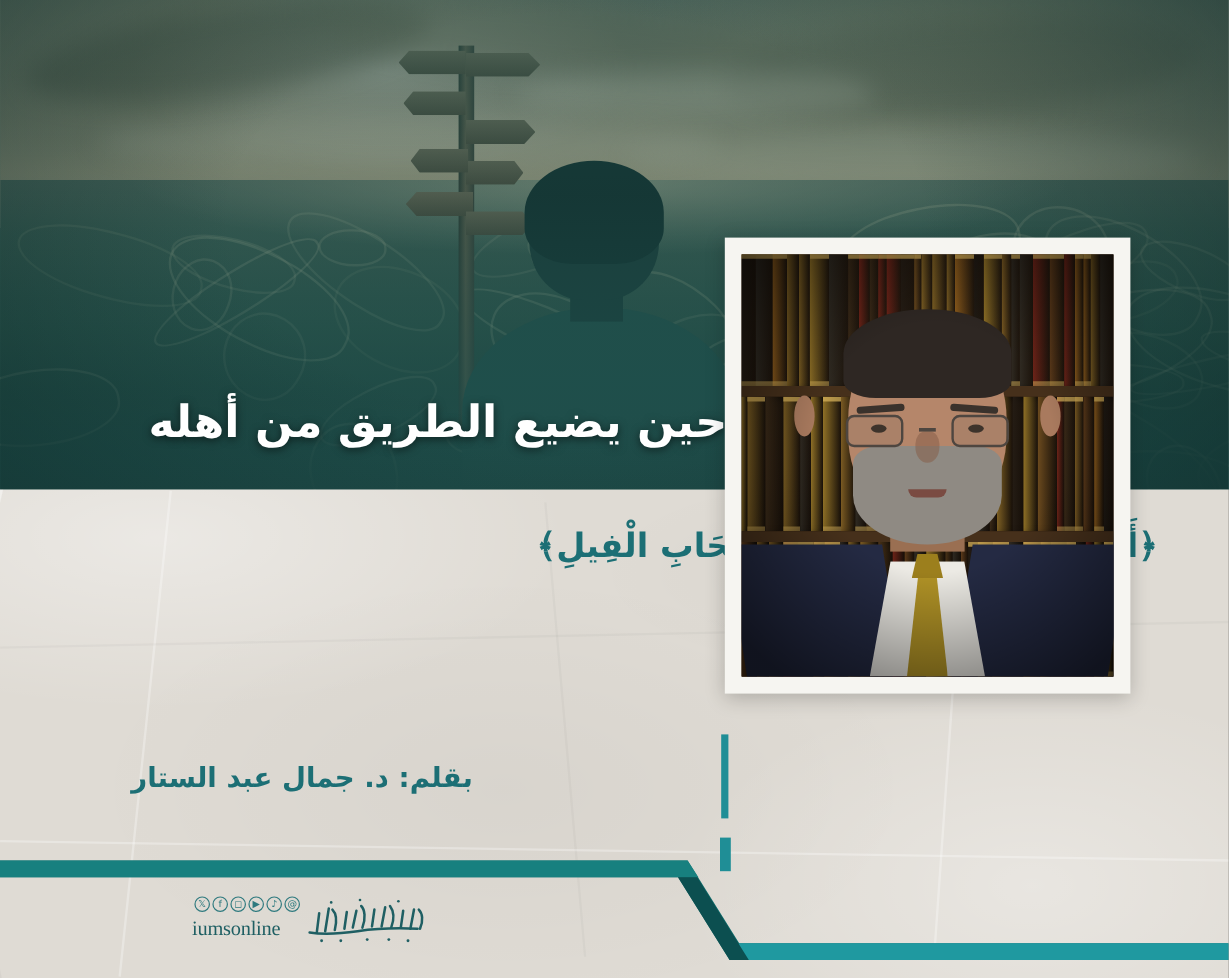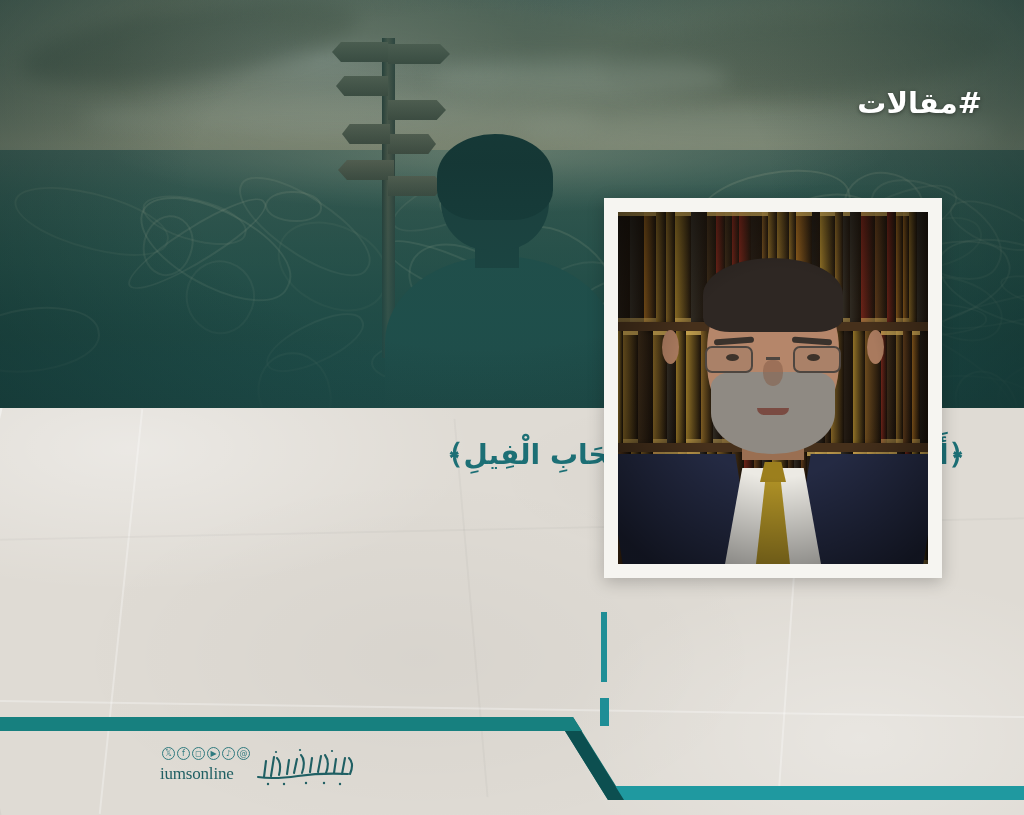--- a/index.html
+++ b/index.html
@@ -349,34 +349,35 @@
       <div class="shoulders"></div>
       <div class="neck"></div>
       <div class="head"></div>
       <div class="hair"></div>
     </div>
 
     <div class="hero-tint"></div>
     <div class="hero-vign"></div>
   </div>
 
-  <div id="hashtag">#مقالات</div>
+  <div id="title">حين يضيع الطريق من أهله</div>
 
   <div id="paper">
     <div class="paper-texture"></div>
     <div class="crease" style="left:120px; top:0;   width:2px;  height:407px; transform:rotate(6deg);"></div>
     <div class="crease2" style="left:470px; top:10px; width:2px; height:380px; transform:rotate(-5deg);"></div>
     <div class="crease" style="left:790px; top:30px; width:2px; height:360px; transform:rotate(4deg);"></div>
     <div class="crease2" style="left:0;    top:120px; width:1024px; height:2px; transform:rotate(-1.2deg);"></div>
     <div class="crease" style="left:0;    top:300px; width:1024px; height:2px; transform:rotate(.9deg);"></div>
   </div>
 
   <div id="verse">﴿أَلَمْ تَرَ كَيْفَ فَعَلَ رَبُّكَ بِأَصْحَابِ الْفِيلِ﴾</div>
 
   <div id="divider"></div>
+  <div id="byline">بقلم: د. جمال عبد الستار</div>
 
   <svg id="band" viewBox="0 0 1024 125" preserveAspectRatio="none">
     <rect x="600" y="8" width="9" height="28" fill="#1f8e96"></rect>
     <path d="M0 27 H573 L616 96 H1024 V110 H608 L565 41 H0 Z" fill="#12706f"></path>
     <path d="M0 27 H573 L582 41 H0 Z" fill="#17807f"></path>
     <path d="M616 96 H1024 V110 H608 Z" fill="#1f99a0"></path>
     <path d="M565 41 L608 110 L624 110 L581 41 Z" fill="#0c4f50"></path>
   </svg>
 
   <div id="logo">

